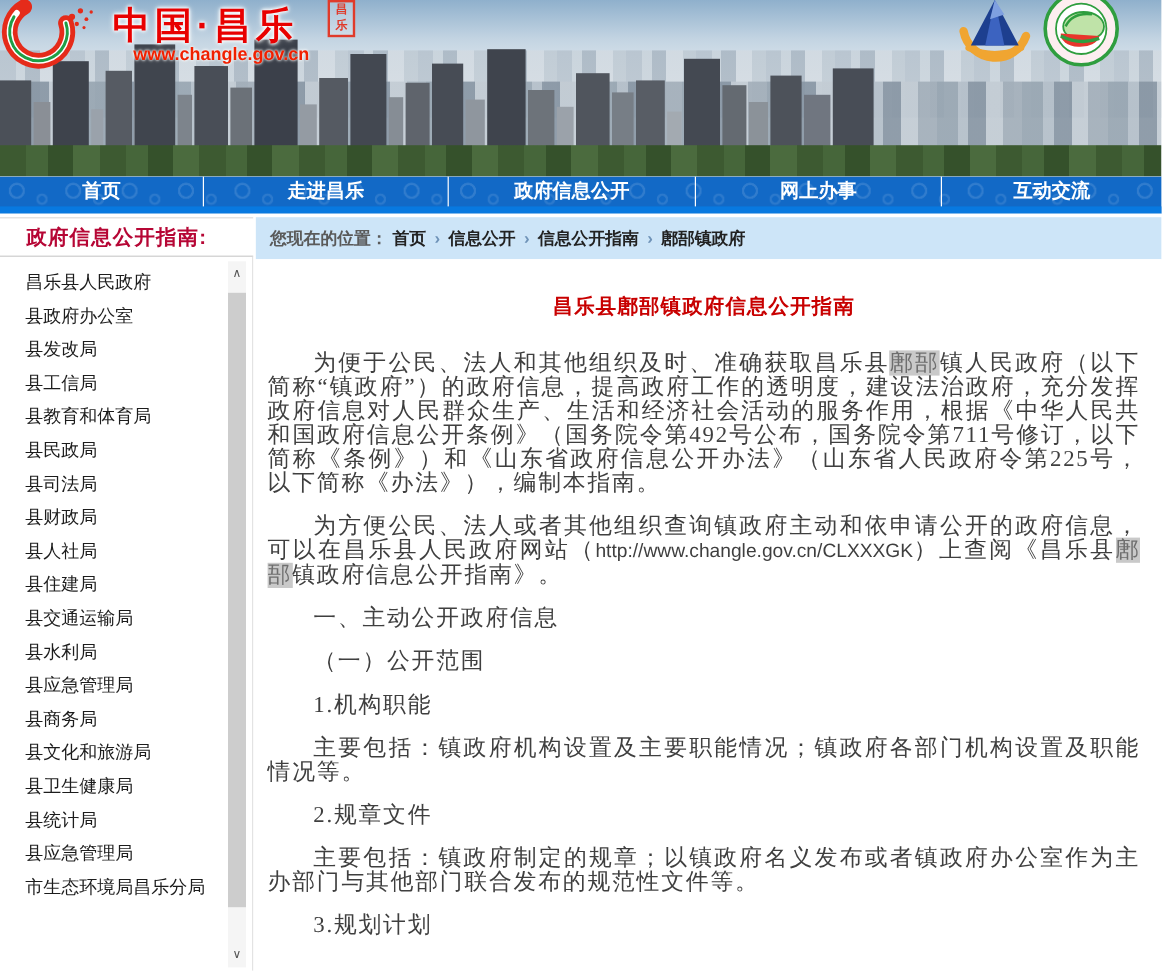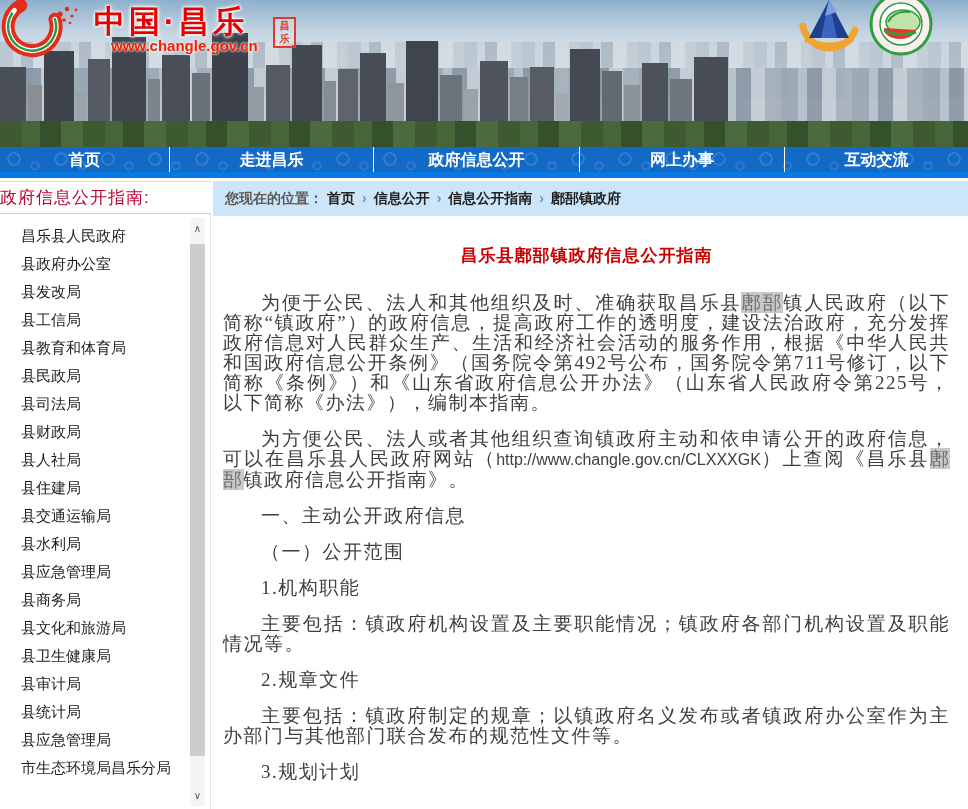--- a/index.html
+++ b/index.html
@@ -15,21 +15,21 @@
   .mid-band { position:absolute; left:0; right:0; top:68px; height:56px; opacity:.9;
     background:repeating-linear-gradient(90deg,#97a5b1 0 17px,#b4bfc9 17px 26px,#8795a3 26px 41px,#c3ccd4 41px 55px,#a2aeb9 55px 71px); }
   .skyline { position:absolute; left:0; right:0; bottom:22px; height:110px; display:flex; align-items:flex-end; }
   .skyline div { flex:0 0 auto; }
   .trees { position:absolute; left:0; right:0; bottom:0; height:26px;
     background:repeating-linear-gradient(90deg,#3d5a31 0 22px,#46663a 22px 40px,#35512b 40px 61px,#4b6b3e 61px 83px); }
   .logo-swoosh { position:absolute; left:-6px; top:-8px; }
   .site-title { position:absolute; left:94px; top:1px; font-size:31px; font-weight:bold;
     color:#e80000; letter-spacing:4px;
     text-shadow:0 0 3px #fff,0 0 3px #fff,0 0 5px #fff; }
-  .site-seal { position:absolute; left:273px; top:17px; width:23px; height:31px;
+  .site-seal { position:absolute; left:273px; top:0; width:23px; height:31px;
     border:2px solid #e03a2a; color:#e03a2a; font-size:10px; font-weight:bold; line-height:13px;
     text-align:center; background:rgba(255,255,255,.25); }
   .site-url { position:absolute; left:111px; top:37px; font-size:15px; font-weight:bold;
     color:#f02000; text-shadow:0 0 2px #fff,0 0 3px #fff; }
   .badge { position:absolute; top:-4px; }
   .badge1 { left:797px; } .badge2 { left:866px; }
 
   
   .navbar { display:flex; width:968px; height:31px; background:#1269c6;
     border-bottom:6px solid #0879e0;
@@ -37,23 +37,23 @@
       radial-gradient(circle at 14px 12px, transparent 4.5px, rgba(255,255,255,.13) 5px, rgba(255,255,255,.13) 6.5px, transparent 7px),
       radial-gradient(circle at 35px 19px, transparent 2.5px, rgba(255,255,255,.11) 3px, rgba(255,255,255,.11) 4.5px, transparent 5px);
     background-size:47px 25px; }
   .nav-item { height:25px; line-height:25px; text-align:center; color:#fff;
     font-size:16px; font-weight:bold; border-right:1px solid #fff; cursor:pointer; }
   .nav-item:last-child { border-right:none; }
 
   
   .content-row { display:flex; width:968px; height:631px; background:#fff; padding-top:3px; }
   .sidebar { width:213px; height:628px; border-right:2px solid #fff; position:relative; }
-  .sidebar-header { height:33px; line-height:31px; background:#fff;
+  .sidebar-header { height:33px; line-height:31px; padding-left:22px; background:#fff;
     border-top:1px solid #ddd; border-bottom:1px solid #ccc;
-    color:#b60635; font-size:17px; font-weight:normal; letter-spacing:1px; }
+    color:#b60635; font-size:17px; font-weight:bold; letter-spacing:1px; }
   .sidebar-listwrap { position:relative; height:595px; border-right:1px solid #e3e3e3; }
   .sidebar-list { list-style:none; padding:8px 0 0 0; }
   .sidebar-list li { height:28px; line-height:28px; padding-left:21px; font-size:15px;
     color:#1c1c1c; white-space:nowrap; overflow:hidden; cursor:pointer; }
   
   .vscroll { position:absolute; top:4px; right:5px; width:15px; height:588px; background:#f5f5f5; }
   .vs-btn { position:absolute; left:0; width:15px; height:21px; background:#f5f5f5; color:#555;
     font-size:10px; text-align:center; line-height:21px; cursor:pointer; }
   .vs-up { top:0; } .vs-down { bottom:0; }
   .vs-thumb { position:absolute; left:0; top:26px; width:15px; height:512px; background:#cdcdcd; cursor:pointer; }
@@ -177,21 +177,20 @@
             <li>县司法局</li>
             <li>县财政局</li>
             <li>县人社局</li>
             <li>县住建局</li>
             <li>县交通运输局</li>
             <li>县水利局</li>
             <li>县应急管理局</li>
             <li>县商务局</li>
             <li>县文化和旅游局</li>
             <li>县卫生健康局</li>
-            <li>县审计局</li>
             <li>县统计局</li>
             <li>县应急管理局</li>
             <li>市生态环境局昌乐分局</li>
           </ul>
         <div class="vscroll">
           <div class="vs-btn vs-up">∧</div>
           <div class="vs-thumb"></div>
           <div class="vs-btn vs-down">∨</div>
         </div>
       </div>

